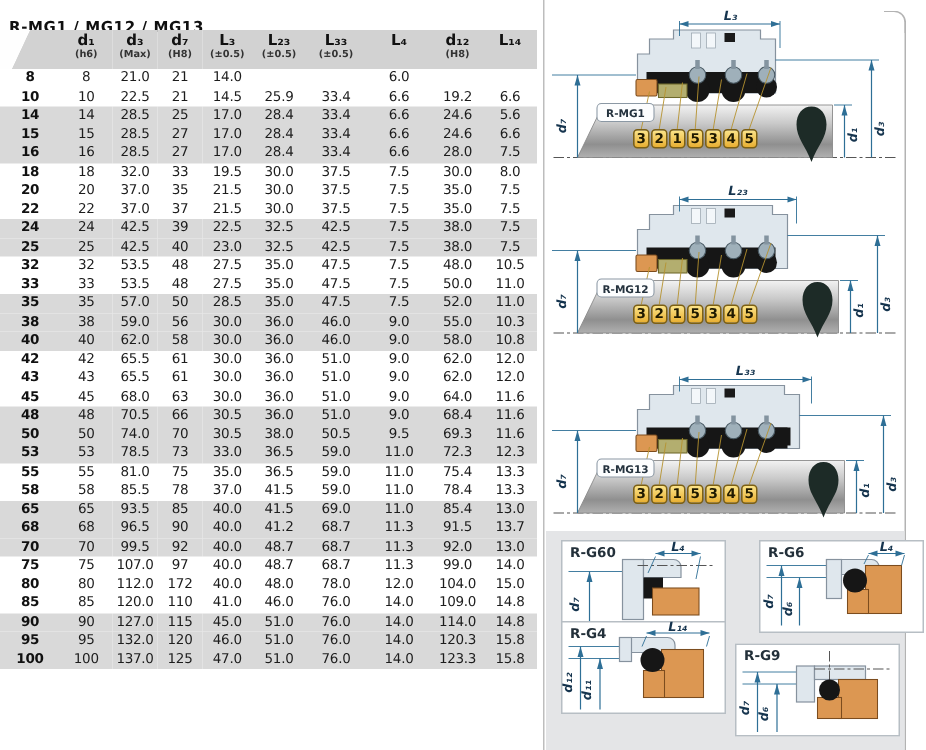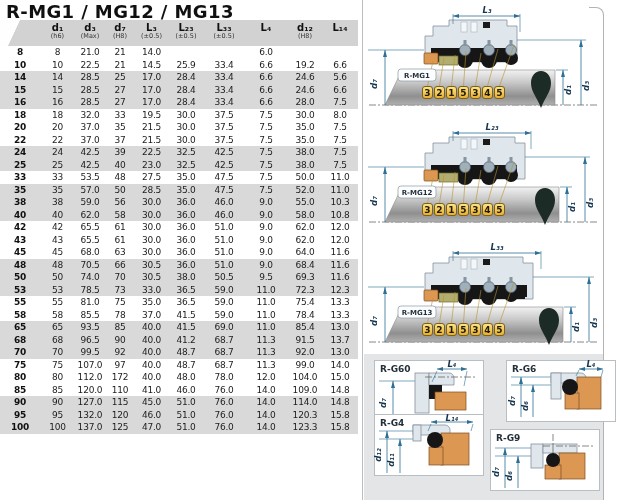--- a/index.html
+++ b/index.html
@@ -1,27 +1,27 @@
 <!DOCTYPE html>
 <html><head>
 <meta charset="utf-8">
 <style>
   * { box-sizing: border-box; margin: 0; padding: 0; }
   body { font-family: "DejaVu Sans", "Liberation Sans", sans-serif; background:#fff; }
   .stage { position:relative; width:617px; height:500px; background:#fff; overflow:hidden; }
 
-  .title { position:absolute; top:1px; left:6px; font-size:18px; font-weight:bold; color:#101010; letter-spacing:.4px;text-align:center; }
+  .title { position:absolute; top:13px; left:6px; font-size:10px; font-weight:bold; color:#101010; letter-spacing:.4px;text-align:center; }
 
   
   .tbl-wrap { position:absolute; top:20px; left:0; width:358px; }
   table { border-collapse:collapse; table-layout:fixed; width:358px; }
   thead th { background:#d2d2d2; height:26px; vertical-align:top; padding-top:2px; font-weight:bold; }
   thead th.c0 { background:linear-gradient(115deg,#fefefe 38%,#d2d2d2 39%); }
   .sym { font-size:10px; line-height:11px; color:#111; }
-  .tol { font-size:6.5px; line-height:7px; font-weight:normal; color:#333; }
+  .tol { font-size:6.5px; line-height:7px; font-weight:bold; color:#333; }
   tbody td { height:12.5px; font-size:9px; line-height:12.5px; text-align:center;
              color:#1c1c1c; letter-spacing:-.2px; white-space:nowrap; }
   tbody tr.g td { background:#d9d9d9; }
   td.rowlab { font-weight:bold; color:#111; }
 
   
   .right-panel { position:absolute; left:362px; top:0; width:255px; height:500px; border-left:1px solid #bdbdbd; background:#fff; }
   .page-line { position:absolute; left:240px; top:14px; width:0; height:486px; border-left:1px solid #b3b3b3; }
   .page-corner { position:absolute; left:226px; top:7px; width:15px; height:15px;
                  border-top:1px solid #b3b3b3; border-right:1px solid #b3b3b3; border-top-right-radius:8px; }
@@ -227,20 +227,32 @@
             <td class="rowlab">25</td>
             <td class="">25</td>
             <td class="">42.5</td>
             <td class="">40</td>
             <td class="">23.0</td>
             <td class="">32.5</td>
             <td class="">42.5</td>
             <td class="">7.5</td>
             <td class="">38.0</td>
             <td class="">7.5</td>
+          </tr>
+          <tr class="">
+            <td class="rowlab">32</td>
+            <td class="">32</td>
+            <td class="">53.5</td>
+            <td class="">48</td>
+            <td class="">27.5</td>
+            <td class="">35.0</td>
+            <td class="">47.5</td>
+            <td class="">7.5</td>
+            <td class="">48.0</td>
+            <td class="">10.5</td>
           </tr>
           <tr class="">
             <td class="rowlab">33</td>
             <td class="">33</td>
             <td class="">53.5</td>
             <td class="">48</td>
             <td class="">27.5</td>
             <td class="">35.0</td>
             <td class="">47.5</td>
             <td class="">7.5</td>

